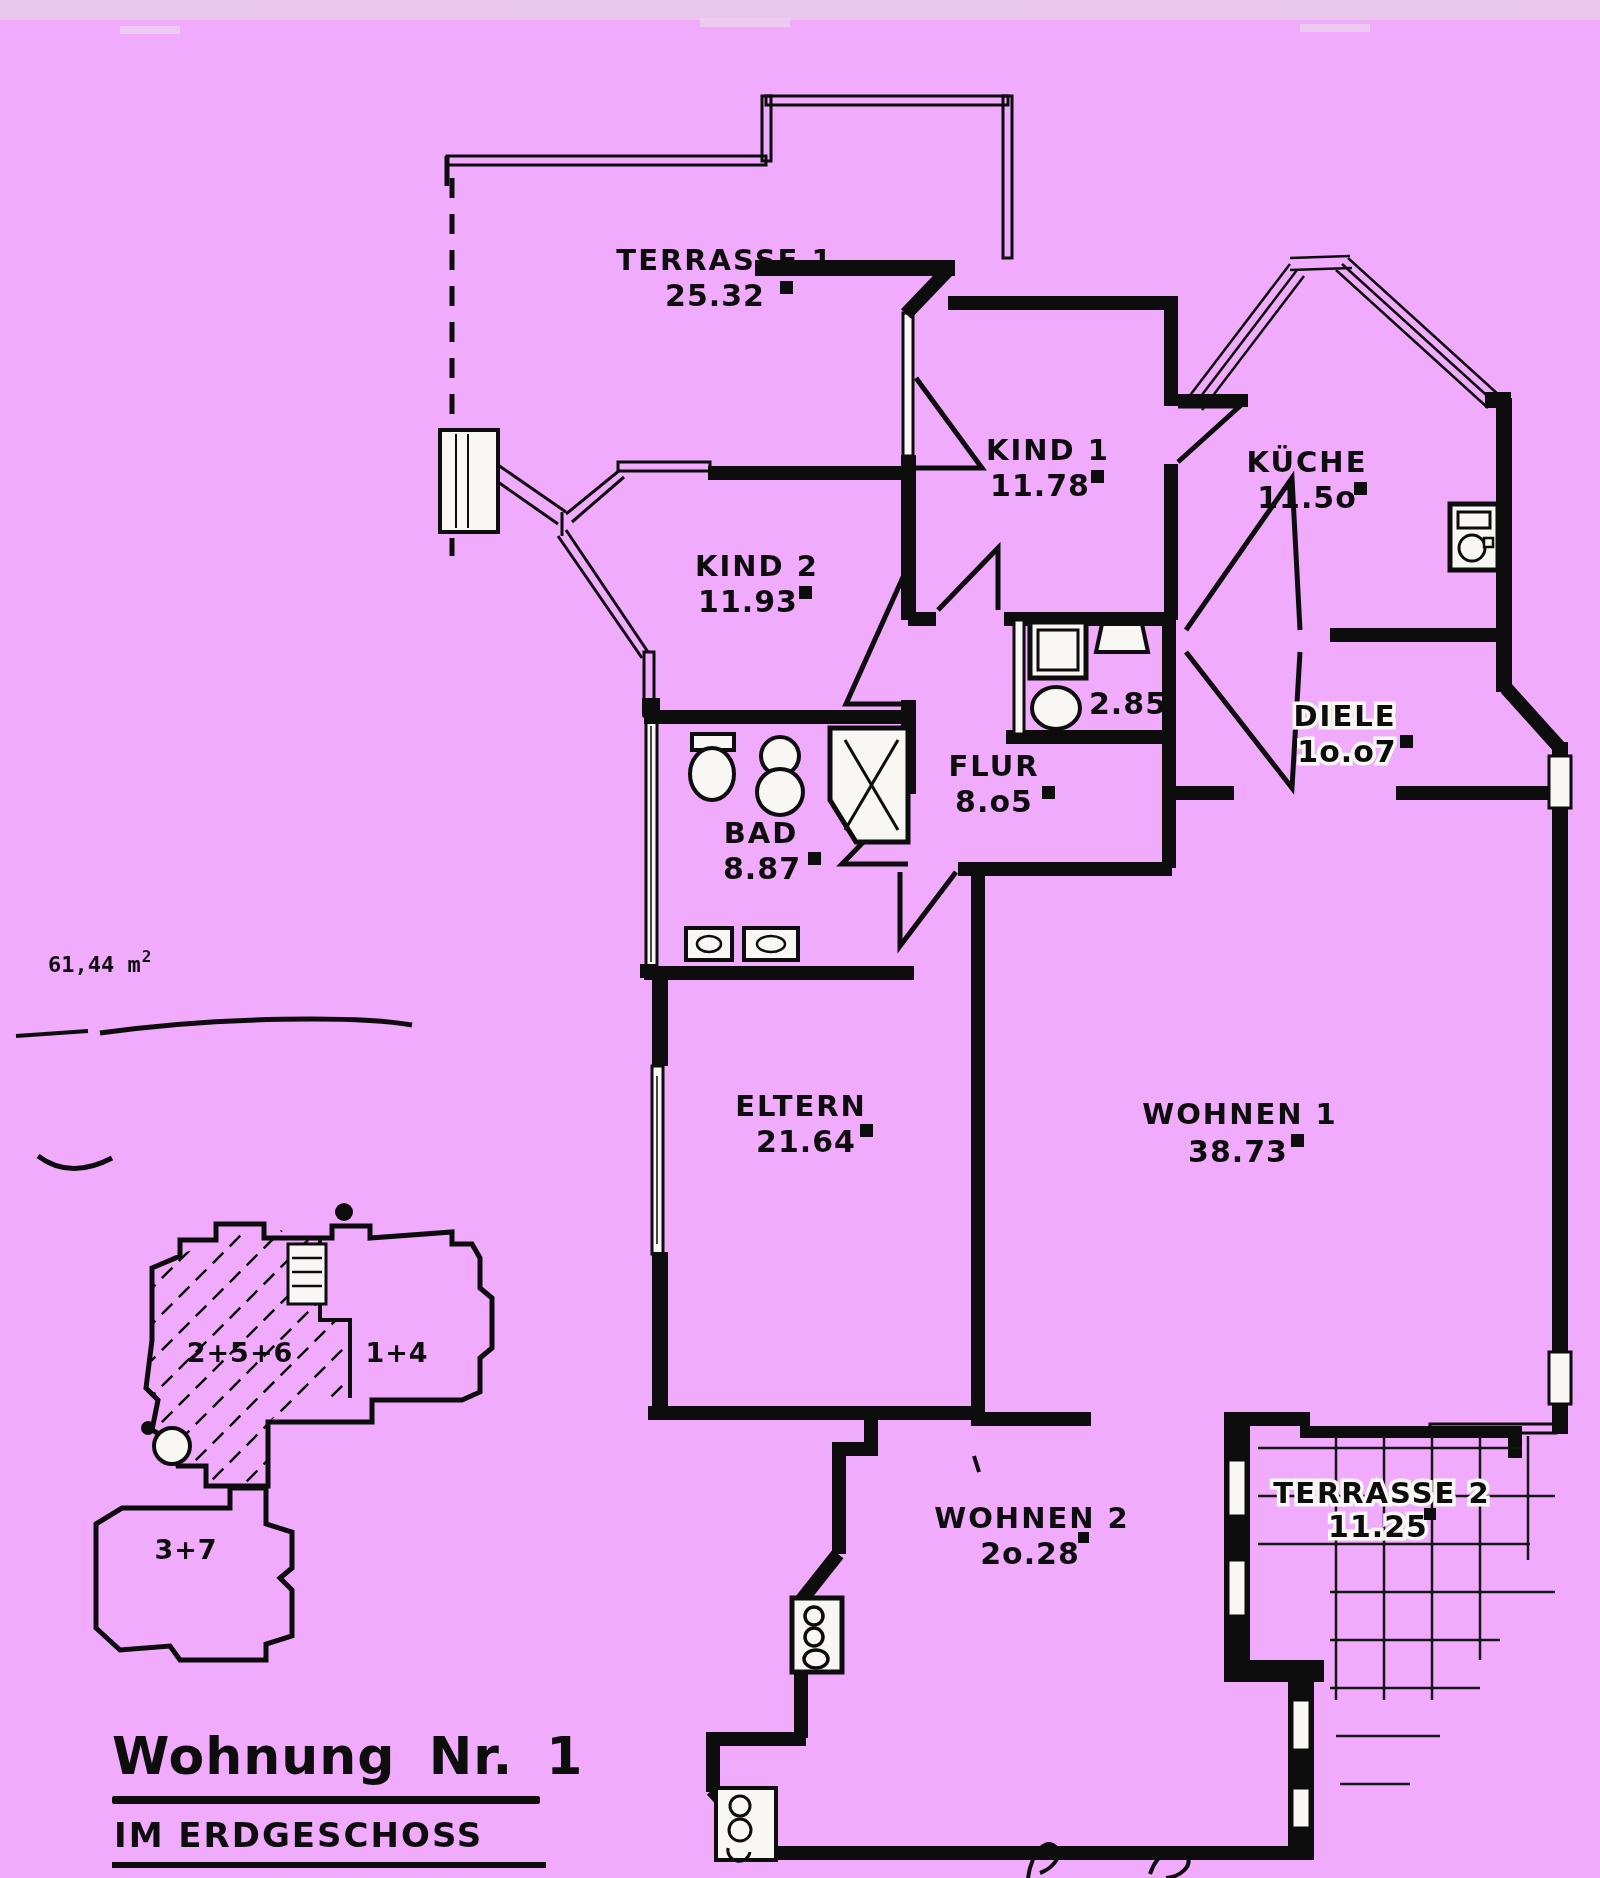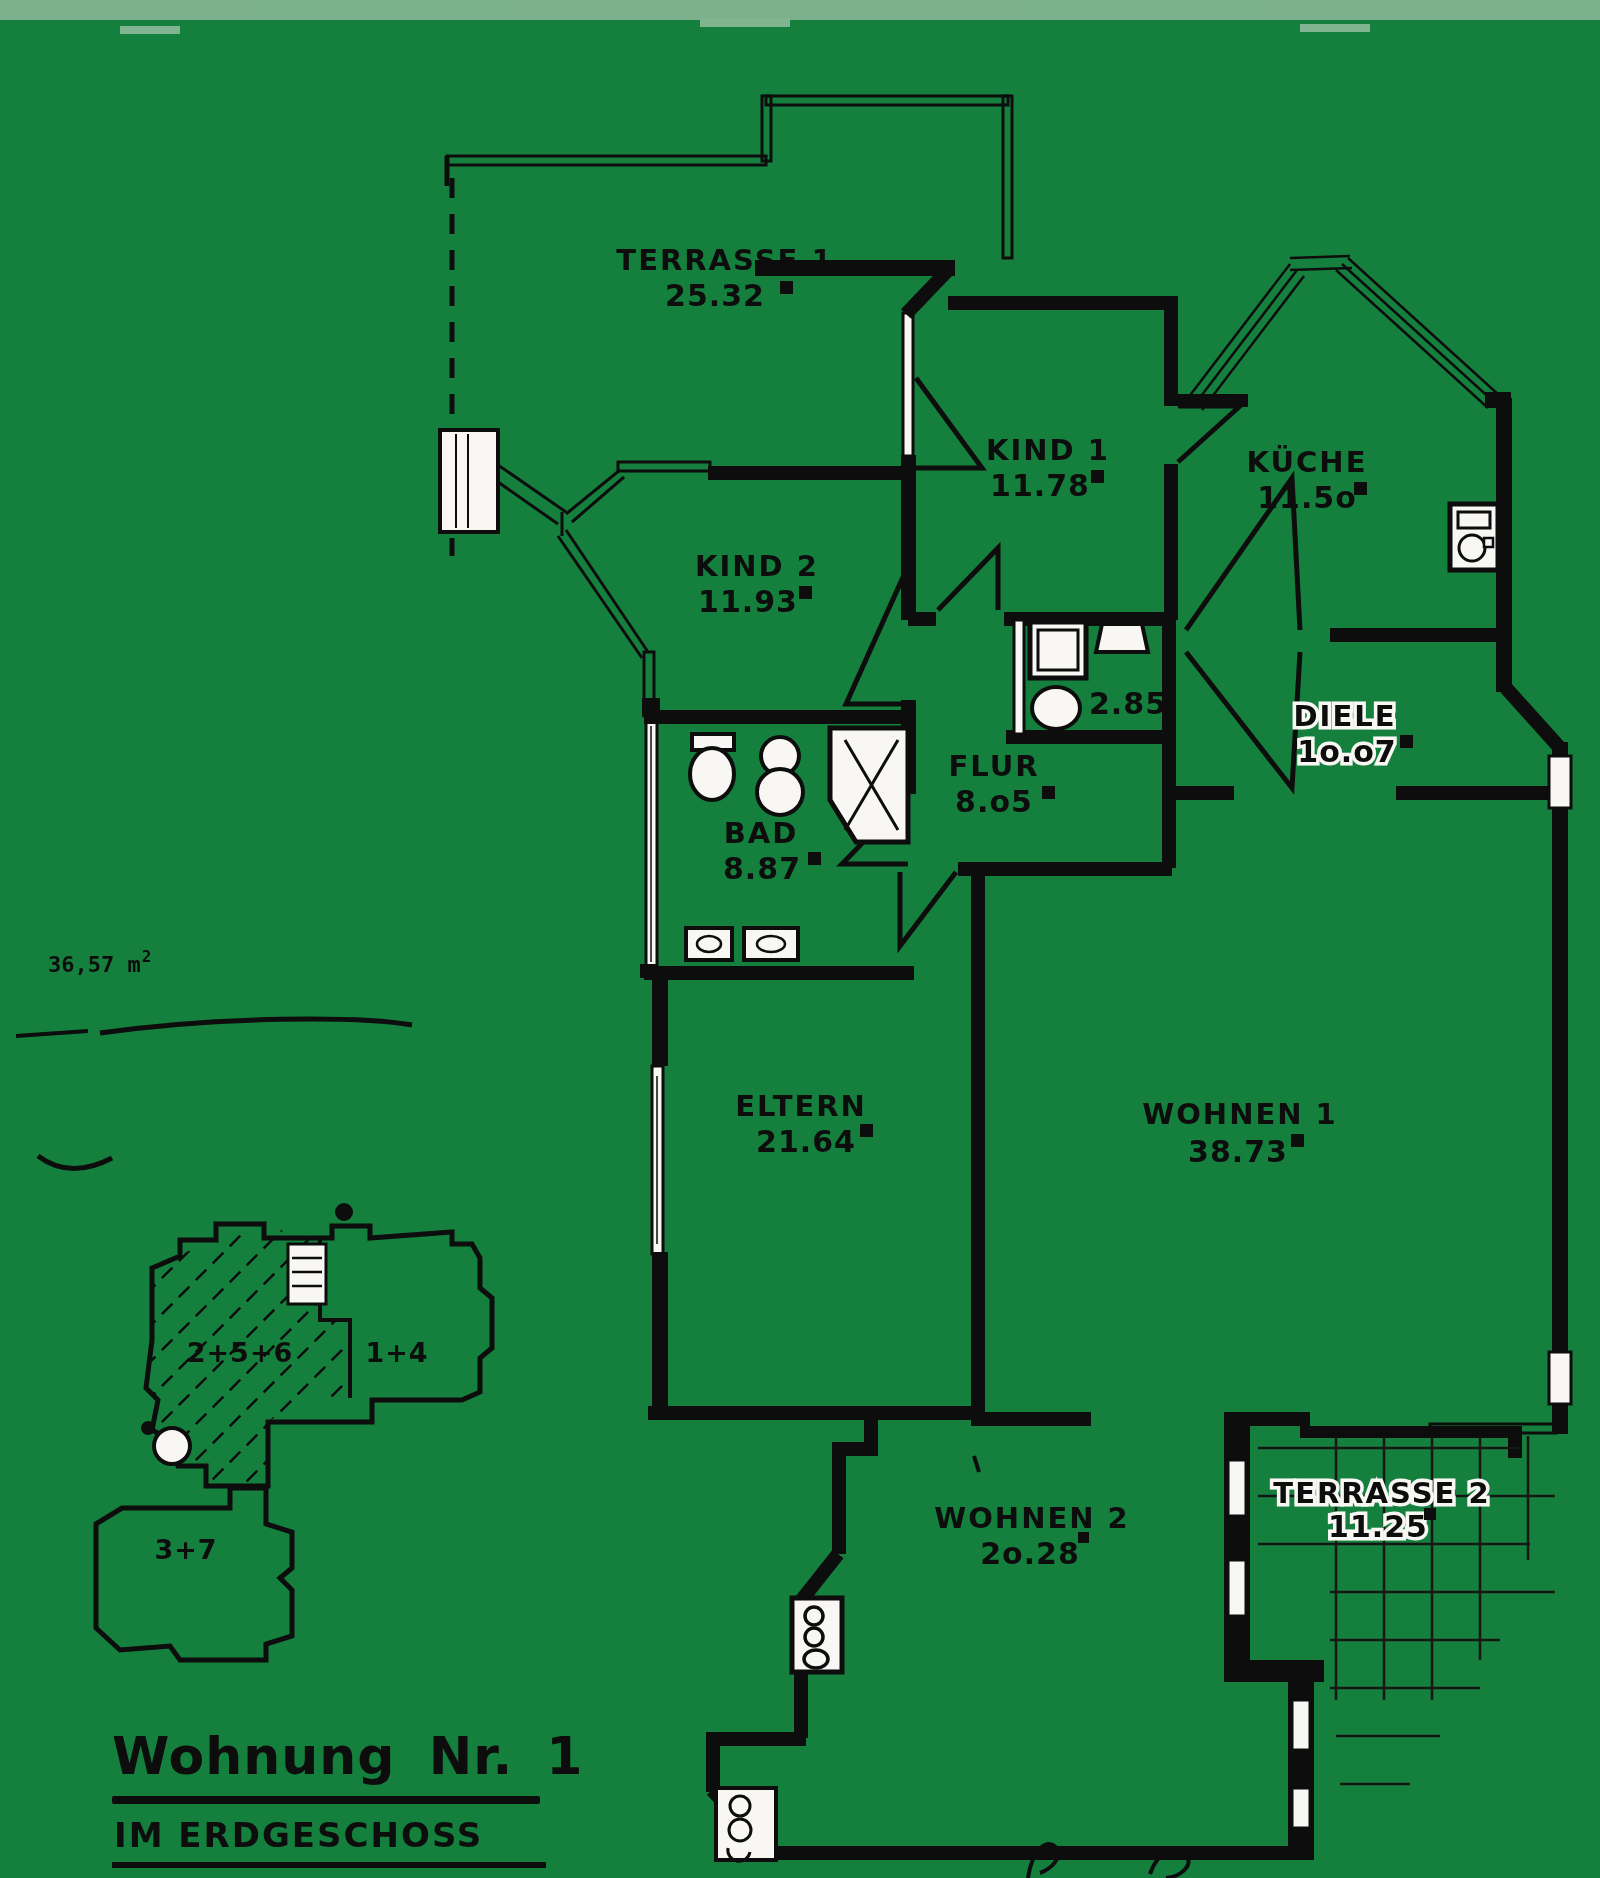--- a/index.html
+++ b/index.html
@@ -1,16 +1,16 @@
 <!DOCTYPE html>
 <html><head>
 <meta charset="utf-8">
 <style>
   html,body{margin:0;padding:0;background:#d8d6d2;}
-  .page{position:relative;width:1600px;height:1878px;background:#15803d;overflow:hidden;
+  .page{position:relative;width:1600px;height:1878px;background:#f0abfc;overflow:hidden;
         font-family:"DejaVu Sans",sans-serif;color:#0d0d0d;}
   svg{position:absolute;left:0;top:0;}
   svg text{fill:#0d0d0d;}
   .rn{font-family:"DejaVu Sans",sans-serif;font-weight:700;font-size:29px;letter-spacing:2px;text-anchor:middle;}
   .ra{font-family:"DejaVu Sans",sans-serif;font-weight:700;font-size:30px;letter-spacing:1px;text-anchor:middle;}
   .kp{font-family:"DejaVu Sans",sans-serif;font-weight:700;font-size:27px;letter-spacing:1px;text-anchor:middle;}
   .halo{paint-order:stroke;stroke:#f8f7f4;stroke-width:7px;}
   .summary{position:absolute;left:20px;top:941px;width:560px;
            font-family:"DejaVu Sans Mono","Liberation Mono",monospace;
            font-weight:700;font-size:22px;line-height:35px;}
@@ -284,21 +284,21 @@
 
   <g>
     <text class="kp" x="240" y="1362">2+5+6</text>
     <text class="kp" x="397" y="1362">1+4</text>
     <text class="kp" x="186" y="1559">3+7</text>
   </g>
 </svg>
 
   <div class="summary">
     <div class="srow">
-      <span class="sval"><span>36,57 m</span><sup>2</sup></span>
+      <span class="sval"><span>61,44 m</span><sup>2</sup></span>
     </div>
   </div>
 
   <div class="title1">Wohnung Nr. 1</div>
   <div class="rule1"></div>
   <div class="title2">IM ERDGESCHOSS</div>
   <div class="rule2"></div>
 
 </div>
 

